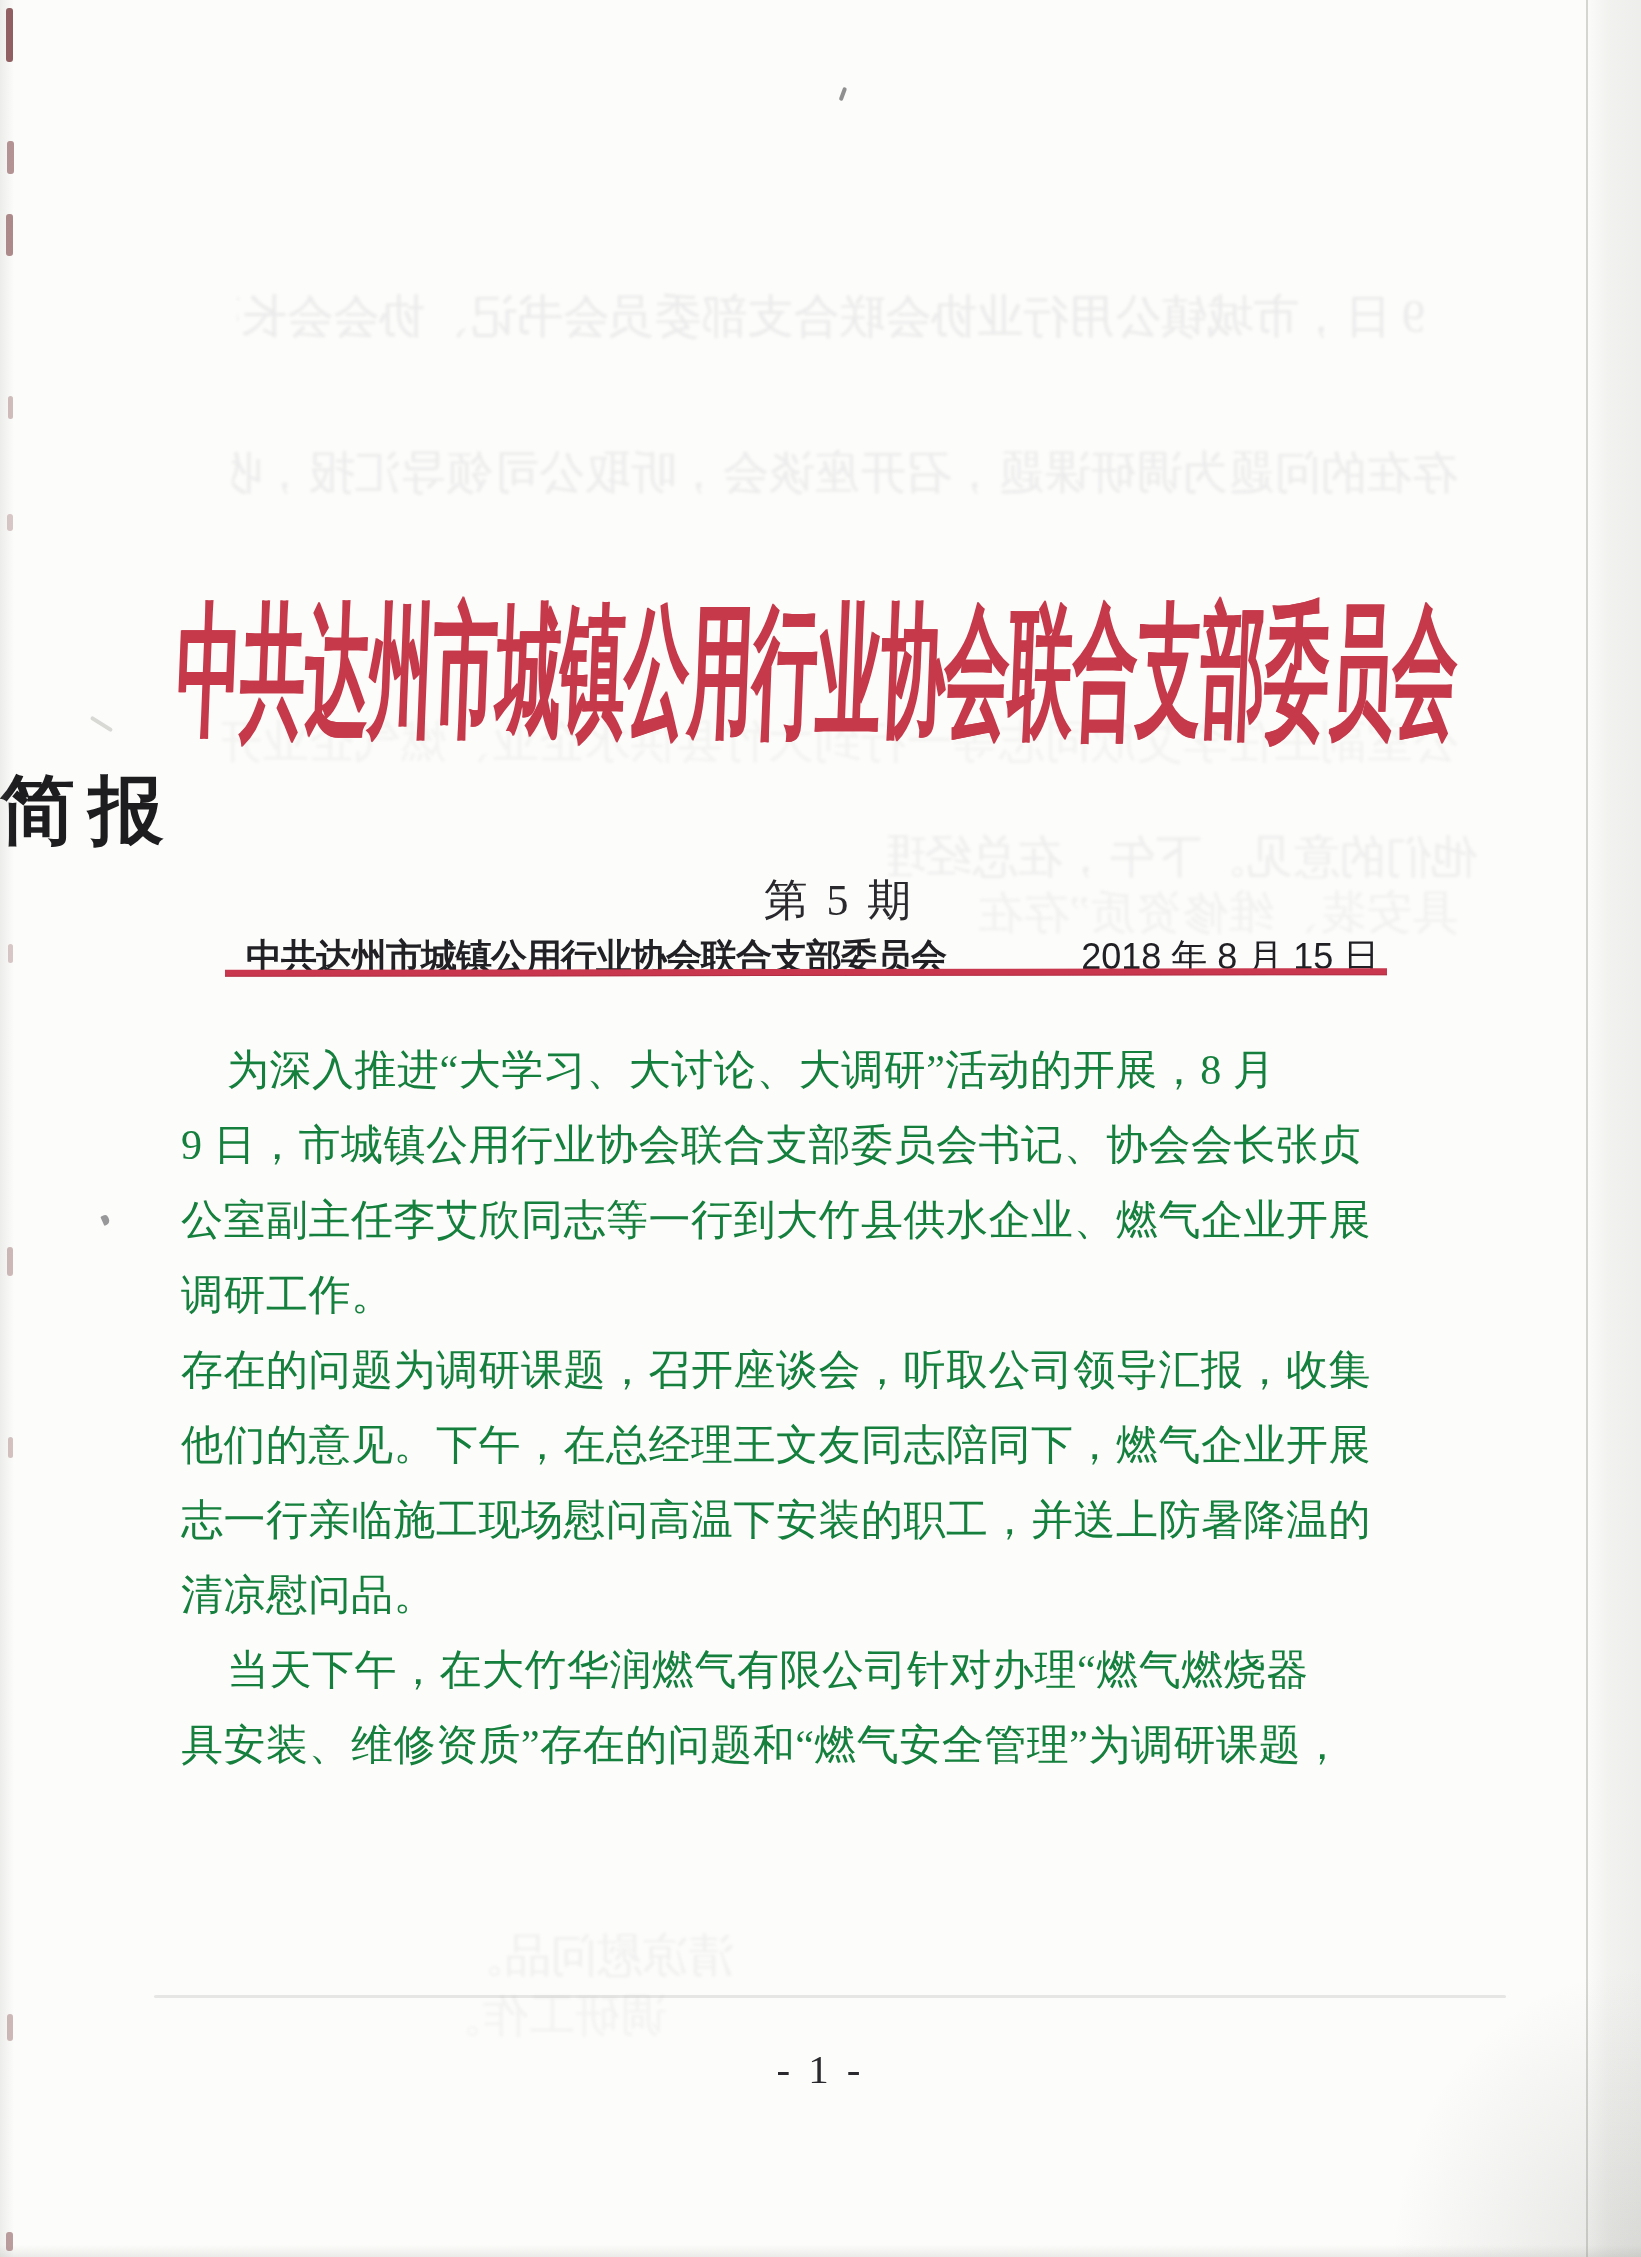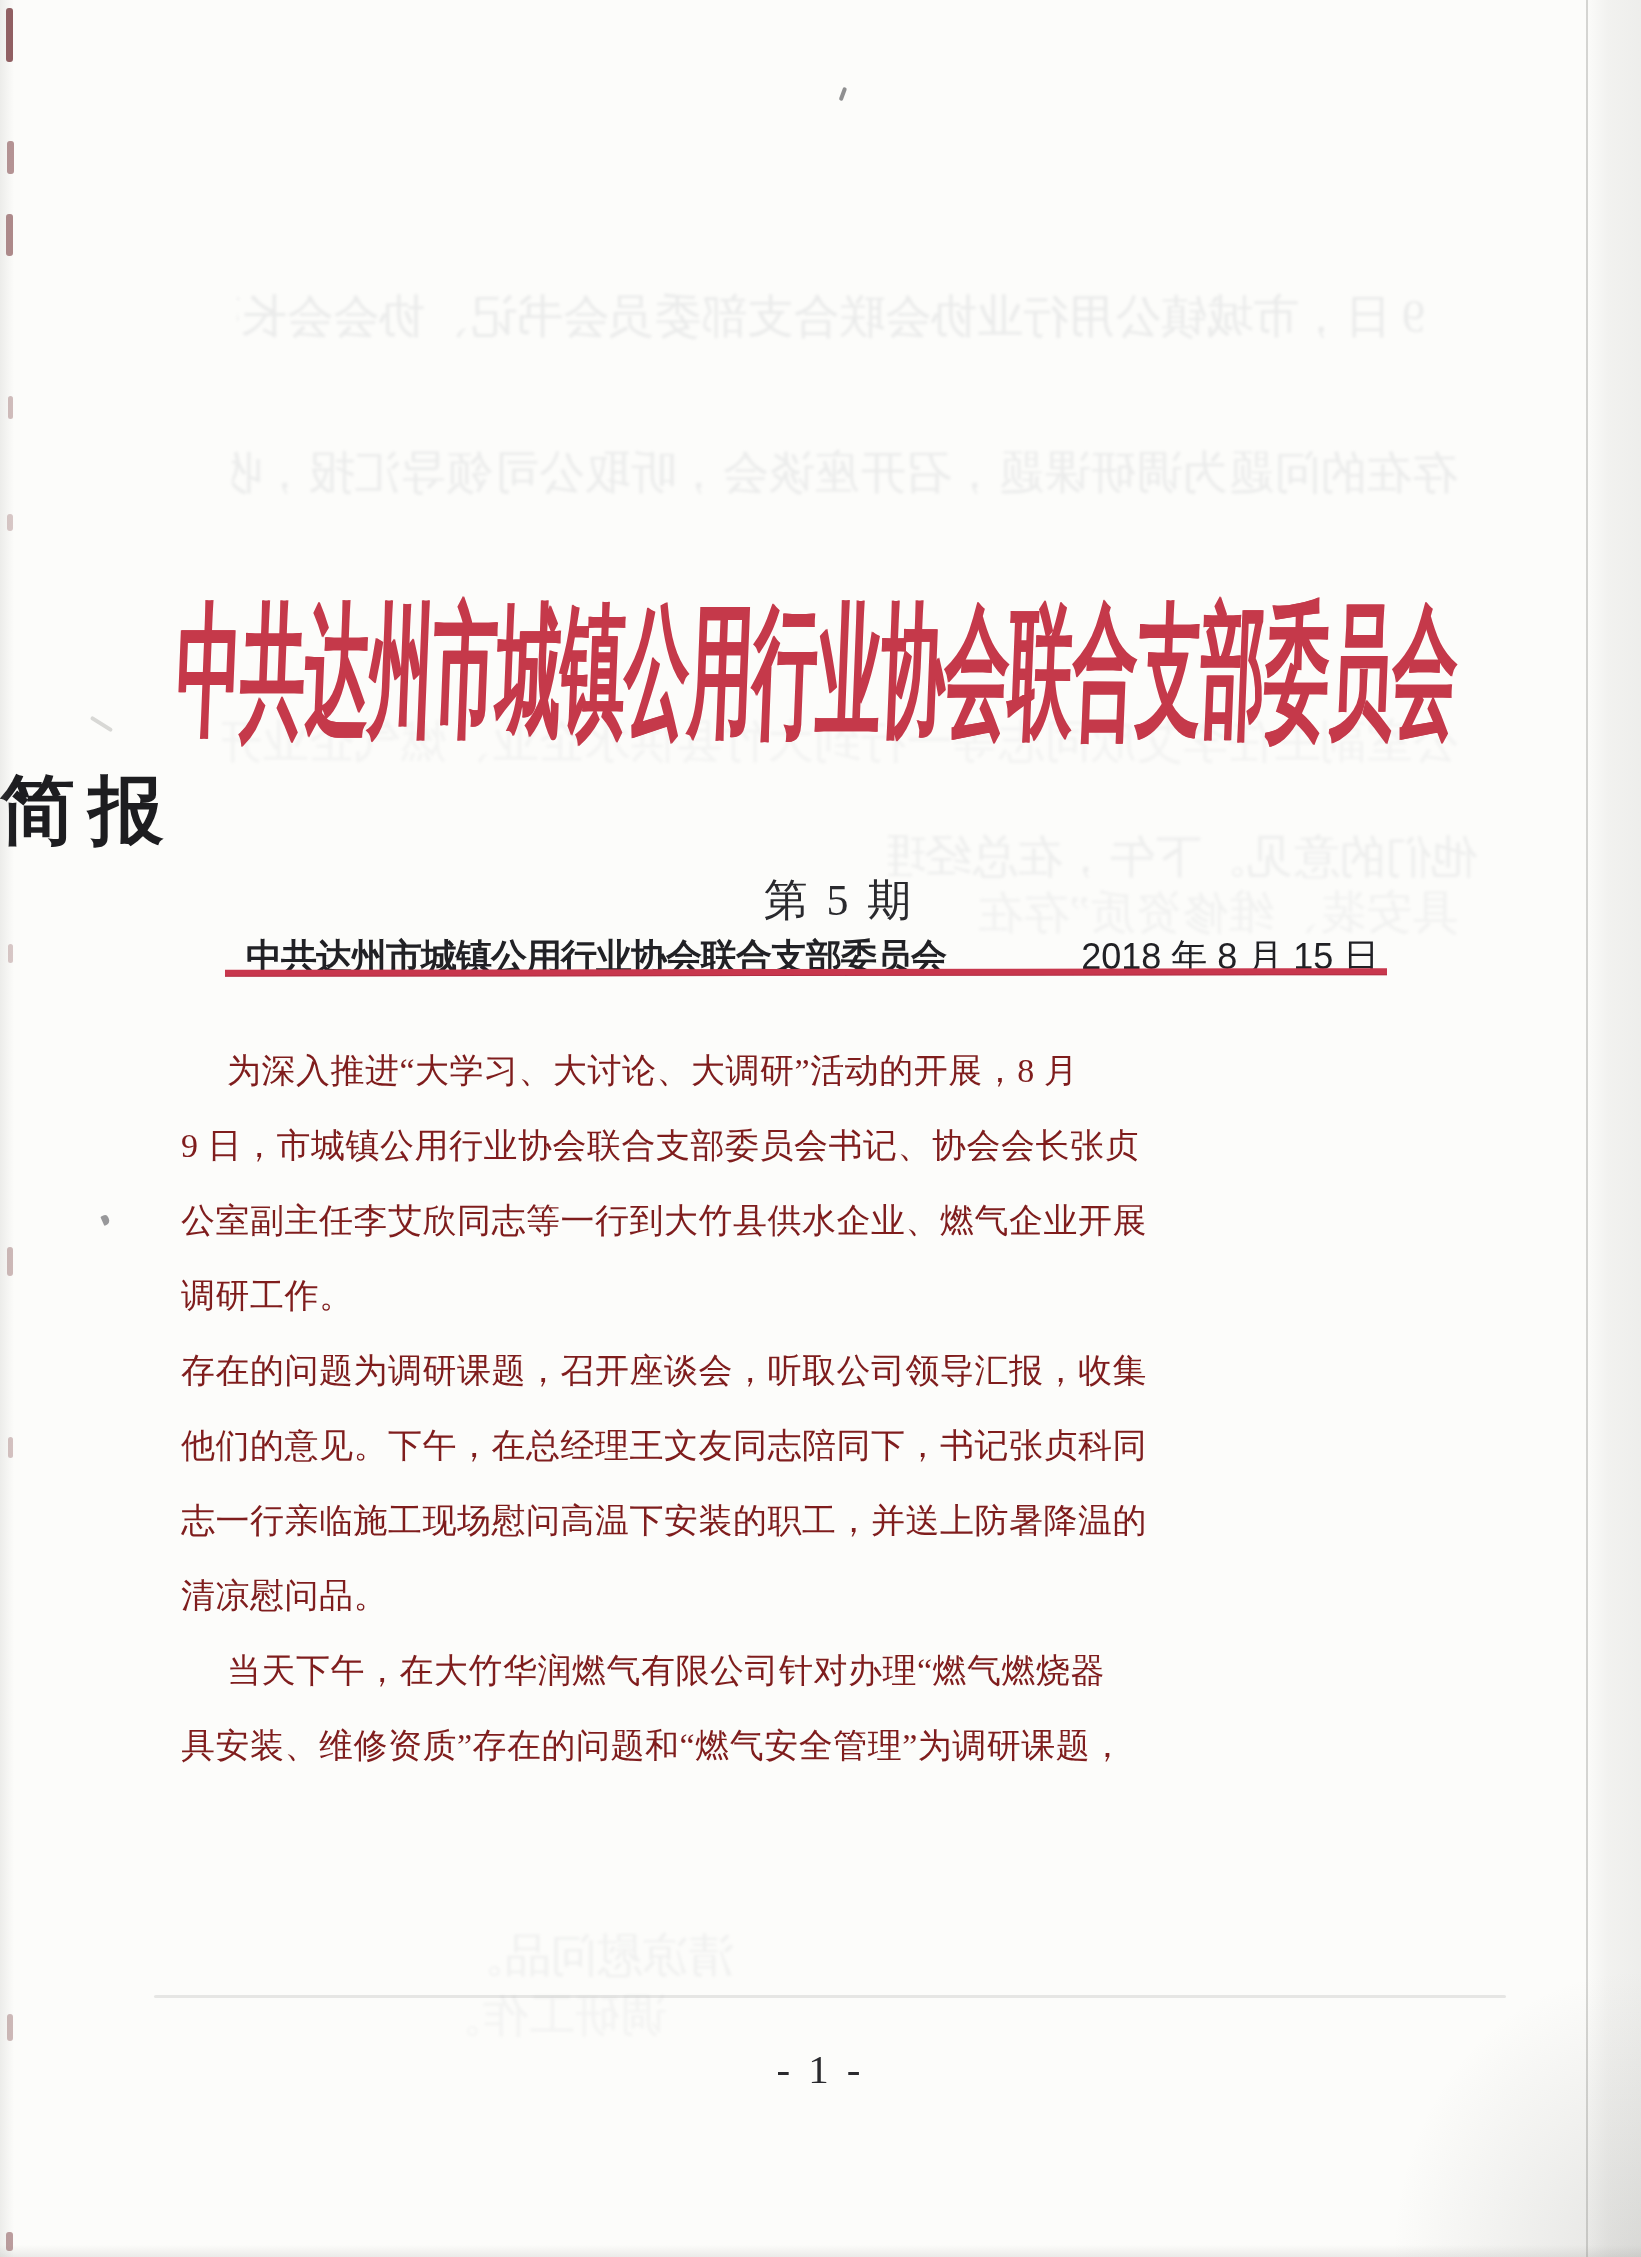--- a/index.html
+++ b/index.html
@@ -60,22 +60,22 @@
     font-size:44px;color:#2a2a2e;letter-spacing:3.9px;margin-left:38px;}
   .header-line{position:absolute;left:225px;top:933px;width:1162px;height:41px;}
   .issuer{position:absolute;left:21px;top:0;font-size:36px;font-weight:bold;
     font-family:"Liberation Sans","DejaVu Sans",sans-serif;color:#212125;letter-spacing:-1px;white-space:nowrap;}
   .issue-date{position:absolute;right:7.7px;top:0;font-size:36px;font-weight:500;
     font-family:"Liberation Sans","DejaVu Sans",sans-serif;color:#212125;white-space:nowrap;margin-left:44px;}
   .red-rule{position:absolute;left:225px;top:969px;width:1162px;height:5.8px;
     background:#c8374d;border-bottom:1.9px solid rgba(150,35,55,.45);transform:rotate(-0.08deg);}
   
   .body-text{position:absolute;left:181px;top:1033px;width:1300px;}
-  .body-line{height:75px;line-height:75px;font-size:34px;letter-spacing:0.5px;
-    white-space:nowrap;color:#7f1d1d;}
+  .body-line{height:75px;line-height:75px;font-size:42px;letter-spacing:0.5px;
+    white-space:nowrap;color:#15803d;}
   .body-line.indent{text-indent:46px;}
   
   .page-number{position:absolute;left:0;right:0;top:2045px;text-align:center;
     font-size:41px;letter-spacing:3.9px;color:#2a2a2e;}
 </style>
 </head>
 <body>
 
 <div class="page">
 
@@ -96,21 +96,21 @@
     <span class="issue-date">2018 年 8 月 15 日</span>
   </div>
   <div class="red-rule"></div>
 
   <div class="body-text">
     <div class="body-line indent">为深入推进“大学习、大讨论、大调研”活动的开展，8 月</div>
     <div class="body-line">9 日，市城镇公用行业协会联合支部委员会书记、协会会长张贞</div>
     <div class="body-line">公室副主任李艾欣同志等一行到大竹县供水企业、燃气企业开展</div>
     <div class="body-line">调研工作。</div>
     <div class="body-line">存在的问题为调研课题，召开座谈会，听取公司领导汇报，收集</div>
-    <div class="body-line">他们的意见。下午，在总经理王文友同志陪同下，书记张贞科同</div>
+    <div class="body-line">他们的意见。下午，在总经理王文友同志陪同下，燃气企业开展</div>
     <div class="body-line">志一行亲临施工现场慰问高温下安装的职工，并送上防暑降温的</div>
     <div class="body-line">清凉慰问品。</div>
     <div class="body-line indent">当天下午，在大竹华润燃气有限公司针对办理“燃气燃烧器</div>
     <div class="body-line">具安装、维修资质”存在的问题和“燃气安全管理”为调研课题，</div>
   </div>
 
   <div class="page-number">- 1 -</div>
 
   <div class="streak streak-1"></div>
   <div class="mark m1"></div>

